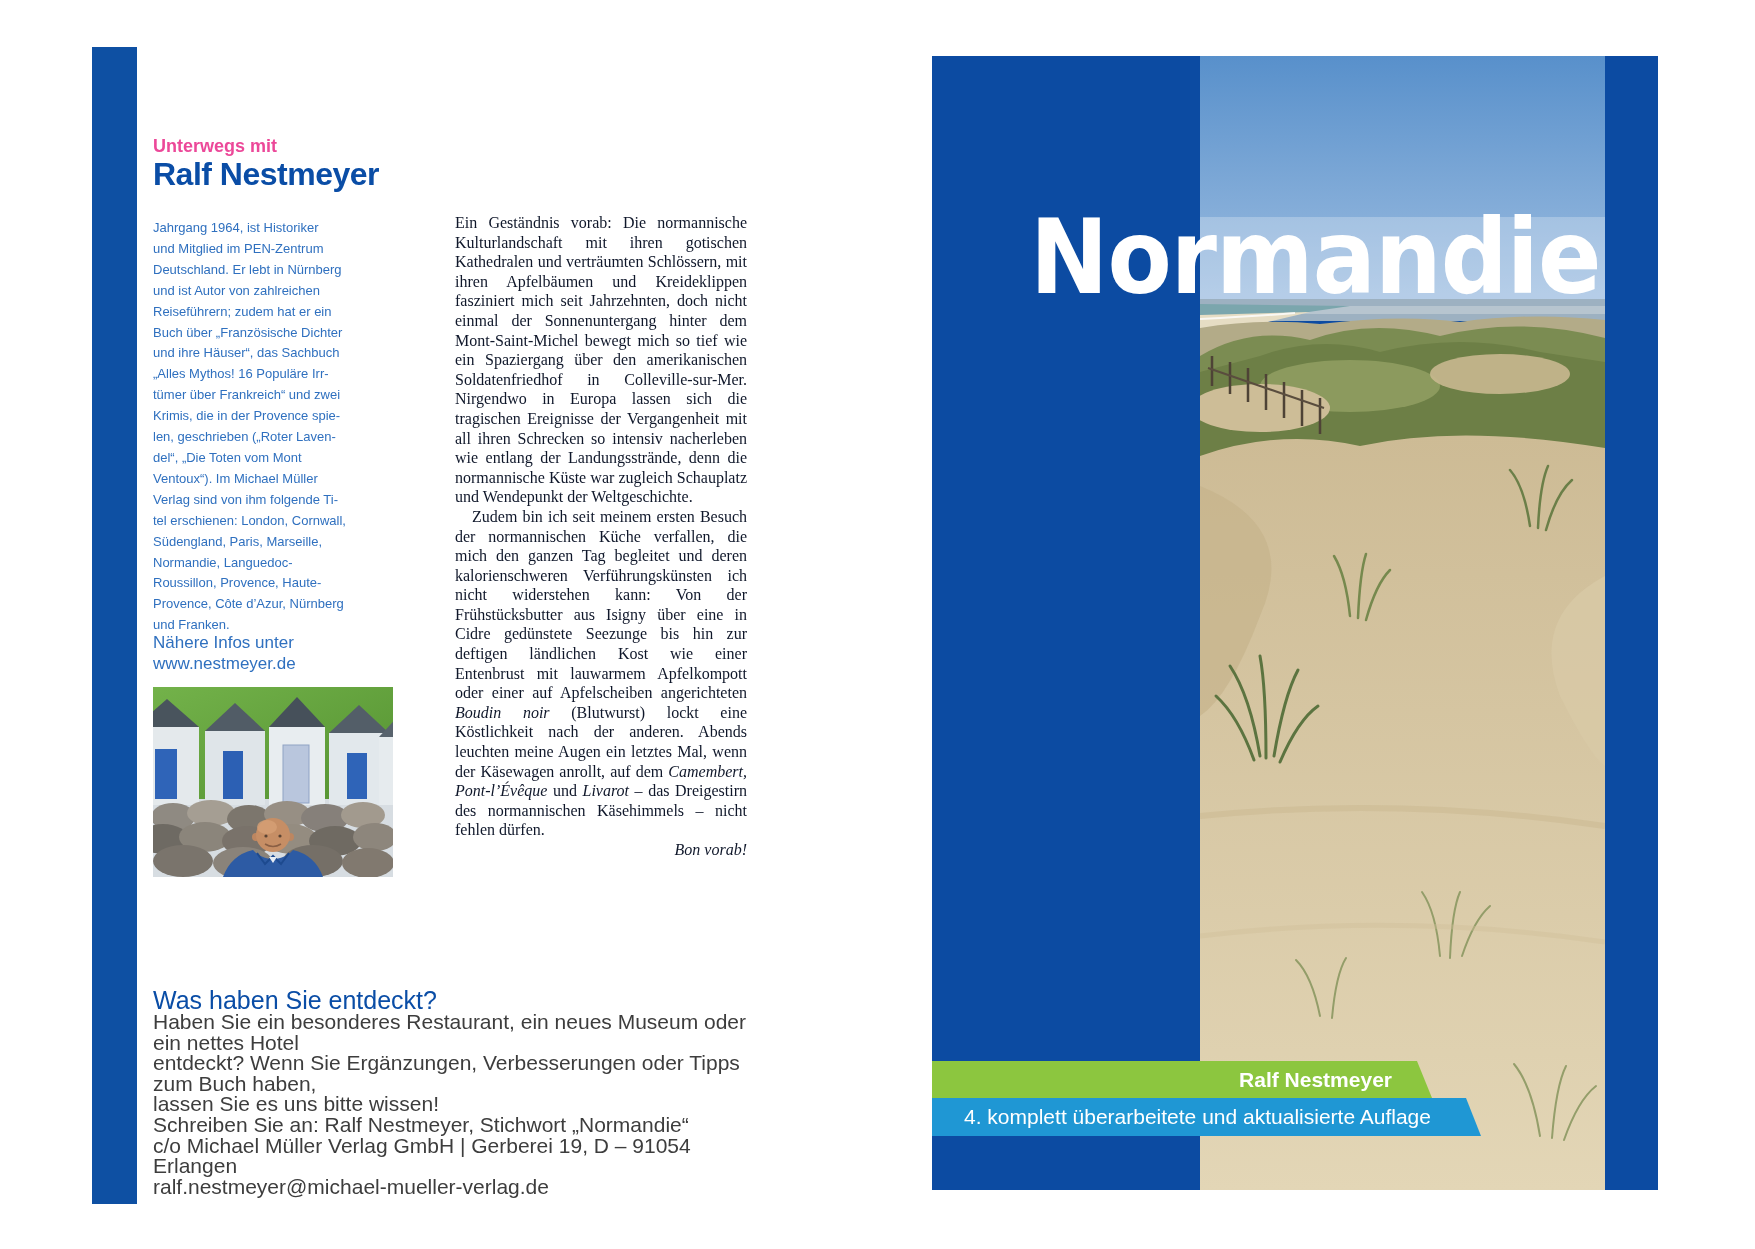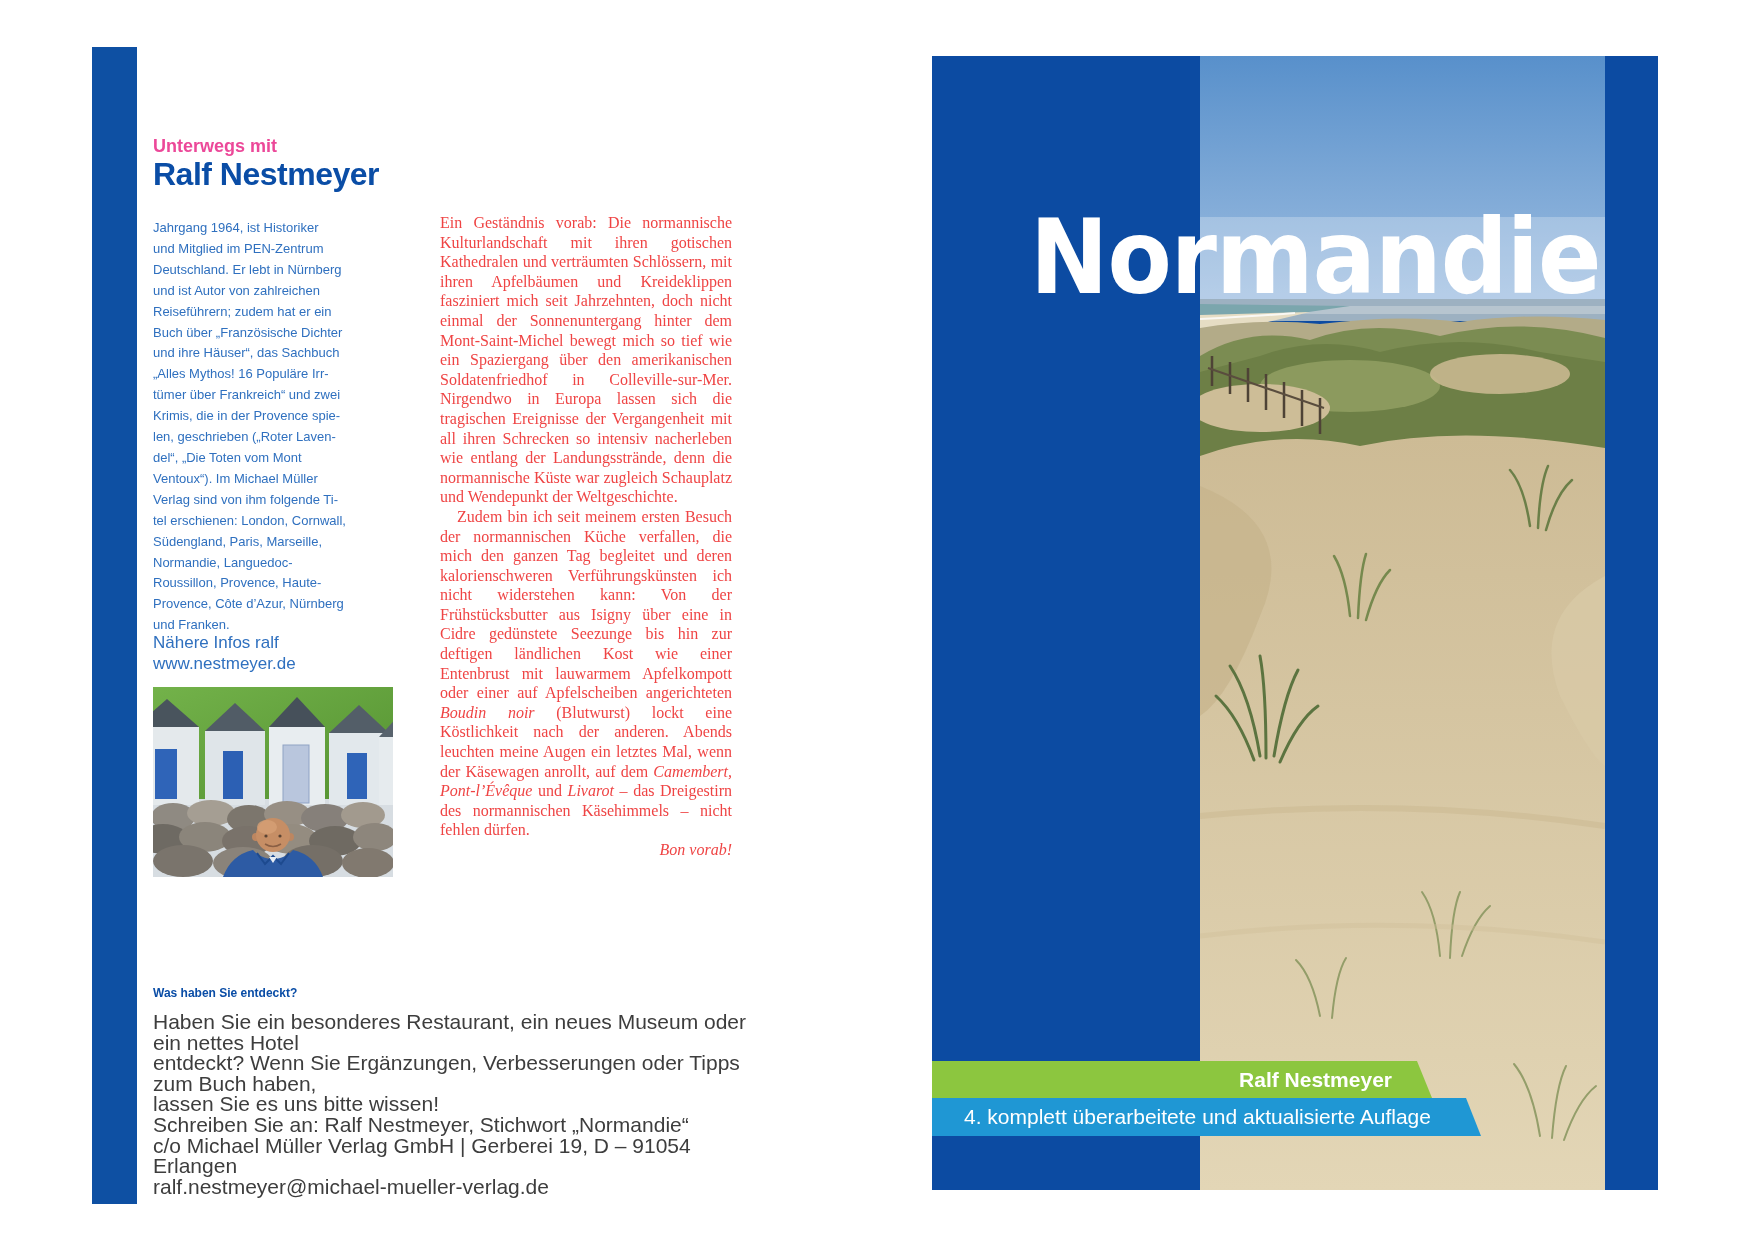--- a/index.html
+++ b/index.html
@@ -9,28 +9,28 @@
 
   
   #left-bar{left:92px;top:47px;width:45px;height:1157px;background:#0e50a3;}
   #kicker{left:153px;top:136px;font-size:18px;font-weight:bold;color:#ec4899;}
   #author-name{left:153px;top:156px;font-size:32px;font-weight:bold;color:#0a4da6;letter-spacing:-.5px;}
   #bio{left:153px;top:218px;width:262px;font-size:13px;line-height:20.9px;color:#2f70bf;white-space:pre-line;}
   #info-note{left:153px;top:632px;width:262px;font-size:17px;line-height:21px;color:#2f70bf;white-space:pre-line;}
   #author-photo{left:153px;top:687px;width:240px;height:190px;}
   #author-photo svg{display:block;width:100%;height:100%;}
 
-  #essay{left:440px;top:213px;width:292px;color:#ef4444;
+  #essay{left:455px;top:213px;width:292px;color:#0f172a;
          font-family:"Liberation Serif","DejaVu Serif",serif;font-size:16px;line-height:19.6px;
          text-align:justify;hyphens:auto;}
   #essay p{margin:0;}
   #essay .indent{text-indent:17px;}
   #essay-signoff{margin:0;text-align:right;font-style:italic;}
 
-  #feedback-heading{left:153px;top:986px;font-size:12px;font-weight:bold;color:#0a4da6;text-align:right;}
+  #feedback-heading{left:153px;top:986px;font-size:25px;font-weight:normal;color:#0a4da6;text-align:right;}
   #feedback-body{left:153px;top:1012px;width:600px;font-size:21px;line-height:20.6px;color:#3d3d3d;white-space:pre-line;}
 
   
   #cover-bg{left:932px;top:56px;width:726px;height:1134px;background:#0c4ba2;}
   #cover-photo{left:1200px;top:56px;width:405px;height:1134px;}
   #cover-photo svg{display:block;width:100%;height:100%;}
   #title-band{left:1200px;top:217px;width:405px;height:82px;background:rgba(255,255,255,.25);}
   #cover-title{left:1030px;top:205px;font-family:"DejaVu Sans","Liberation Sans",sans-serif;
                font-size:104px;line-height:1;font-weight:bold;color:#ffffff;letter-spacing:-1px;
                transform:scaleX(.9);transform-origin:0 0;white-space:nowrap;}
@@ -64,21 +64,21 @@
 len, geschrieben („Roter Laven-
 del“, „Die Toten vom Mont
 Ventoux“). Im Michael Müller
 Verlag sind von ihm folgende Ti-
 tel erschienen: London, Cornwall,
 Südengland, Paris, Marseille,
 Normandie, Languedoc-
 Roussillon, Provence, Haute-
 Provence, Côte d’Azur, Nürnberg
 und Franken.</div>
-  <div class="abs" id="info-note">Nähere Infos ralf
+  <div class="abs" id="info-note">Nähere Infos unter
 www.nestmeyer.de</div>
 
   <div class="abs" id="author-photo">
     <svg viewBox="0 0 240 190" preserveAspectRatio="none">
       <defs>
         <linearGradient id="gr" x1="0" y1="0" x2="1" y2="1">
           <stop offset="0" stop-color="#73b24a"></stop>
             <stop offset="1" stop-color="#549231"></stop>
         </linearGradient>
       </defs>

